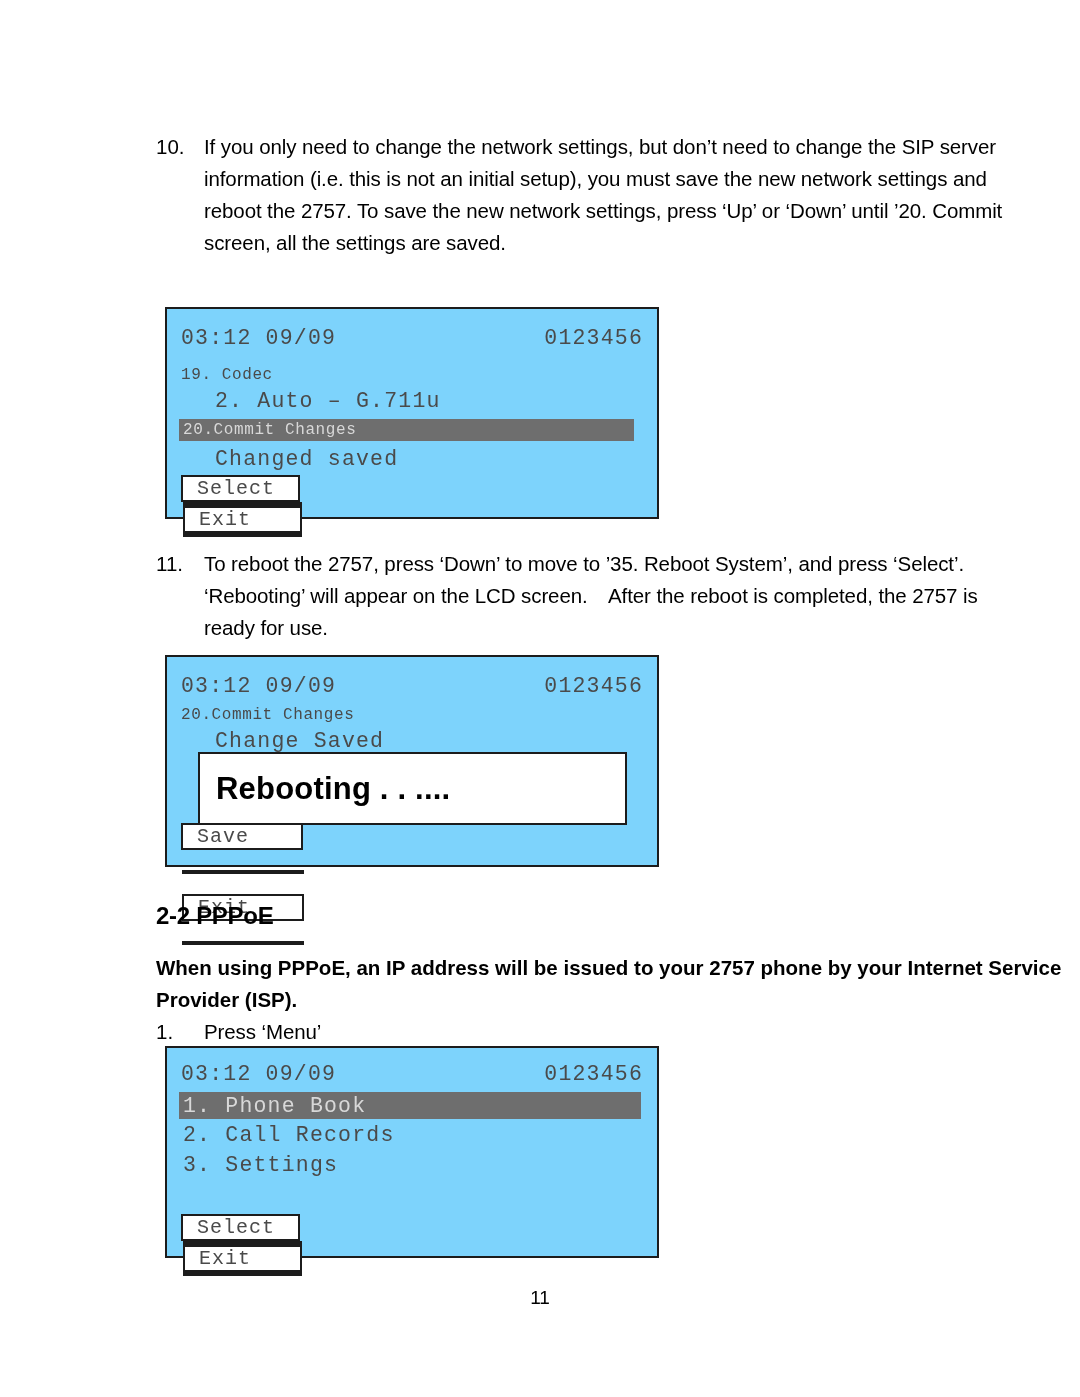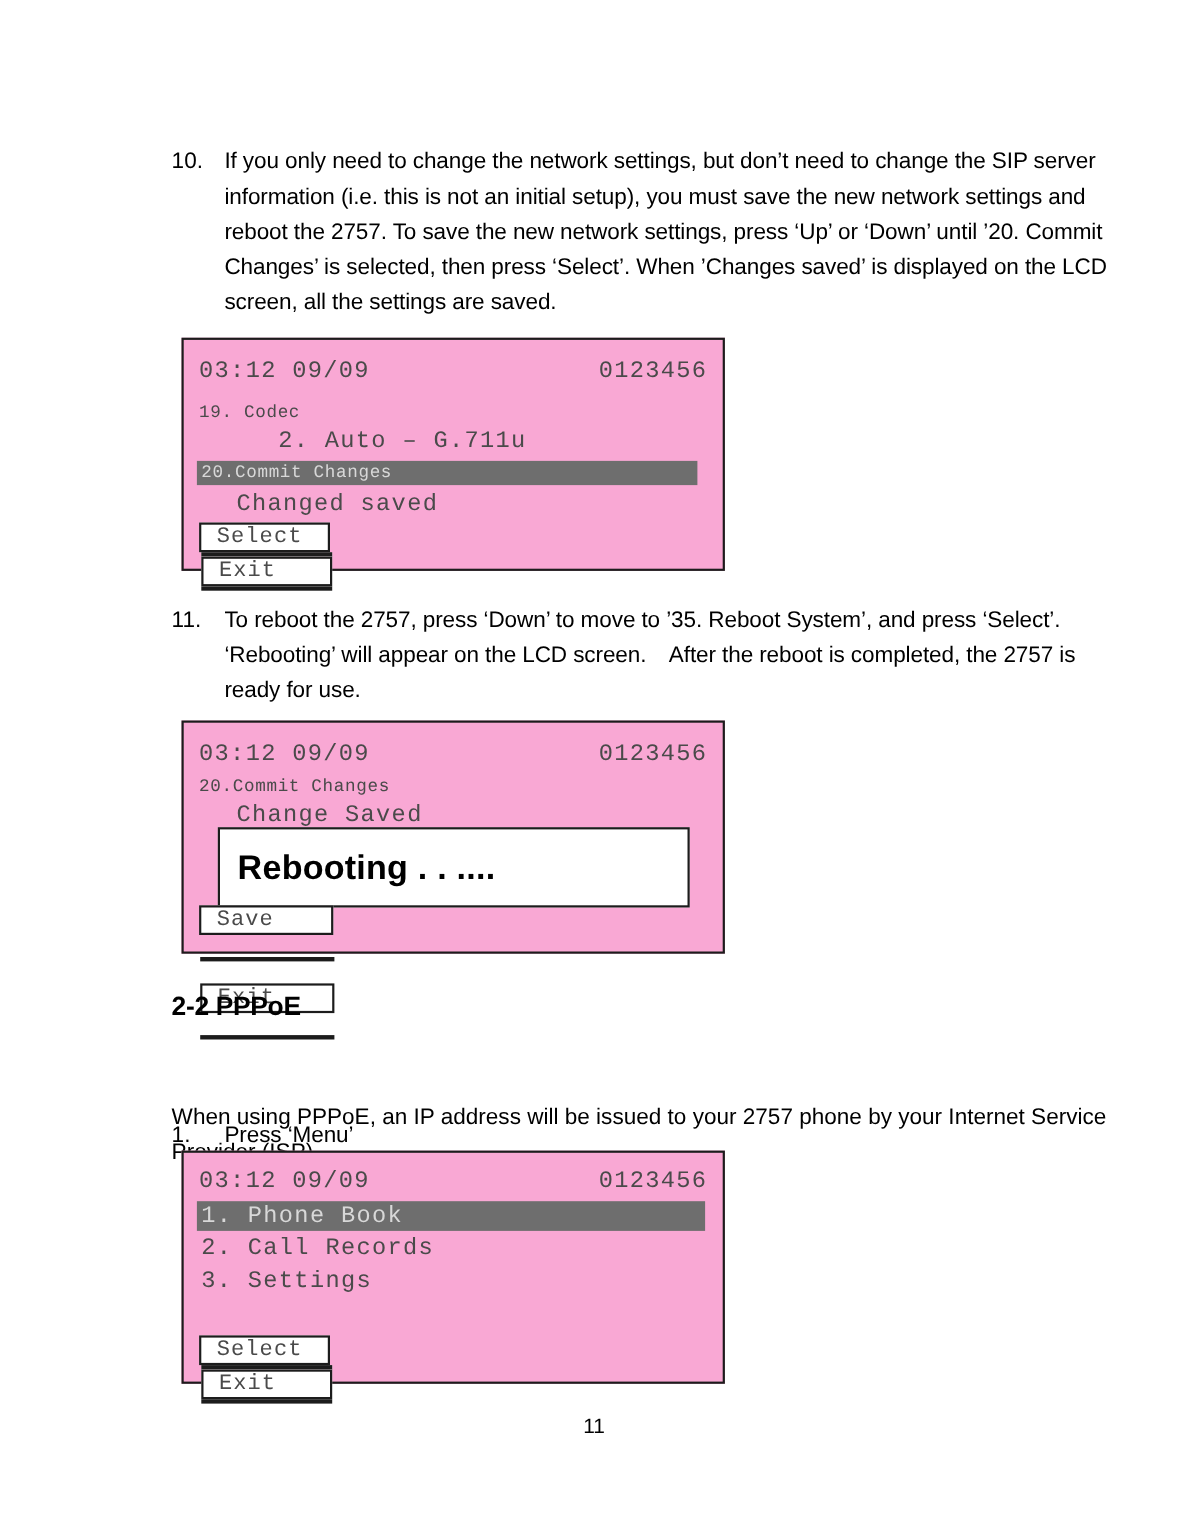--- a/index.html
+++ b/index.html
@@ -63,21 +63,21 @@
     width: 1080px;
     left: 0;
     text-align: center;
     font-size: 19px;
   }
 
   
   .lcd {
     position: absolute;
     border: 2px solid #1c1c1c;
-    background: #f9a8d4;
+    background: #7dd3fc;
     box-sizing: border-box;
   }
   .lcd-inner {
     position: absolute;
     inset: 0;
   }
   .lcd-text {
     font-family: "Liberation Mono", "DejaVu Sans Mono", monospace;
     color: #4a4a4a;
     position: absolute;
@@ -133,35 +133,34 @@
 <body>
 
 <div class="page">
 
   <div class="para" style="left:156px; top:131px; width:790px;">
     <div class="num">10.</div>
     <div class="body">
       <span class="ln">If you only need to change the network settings, but don’t need to change the SIP server</span>
       <span class="ln">information (i.e. this is not an initial setup), you must save the new network settings and</span>
       <span class="ln">reboot the 2757. To save the new network settings, press ‘Up’ or ‘Down’ until ’20. Commit</span>
-      <span class="ln">Changes’ is selected, then press ‘Select’. When ’Changes saved’ is displayed on the LCD</span>
       <span class="ln">screen, all the settings are saved.</span>
     </div>
   </div>
 
   <div class="lcd" style="left:165px; top:307px; width:494px; height:212px;">
     <div class="lcd-inner">
 
       <div class="lcd-text" style="left:14px; top:17px; font-size:21.5px; letter-spacing:1.2px;">03:12 09/09</div>
 
       <div class="lcd-text" style="right:14px; top:17px; font-size:21.5px; letter-spacing:1.2px;">0123456</div>
 
       <div class="lcd-text" style="left:14px; top:57px; font-size:16px; letter-spacing:0.6px;">19. Codec</div>
 
-      <div class="lcd-text" style="left:48px; top:80px; font-size:21.5px; letter-spacing:1.2px;margin-left:38px;">2. Auto – G.711u</div>
+      <div class="lcd-text" style="left:48px; top:80px; font-size:21.5px; letter-spacing:1.2px;">2. Auto – G.711u</div>
 
       <div class="lcd-row-hl" style="left:12px; top:110px; width:455px; height:22px; font-size:16px; letter-spacing:0.6px; padding-left:4px;">20.Commit Changes</div>
 
       <div class="lcd-text" style="left:48px; top:138px; font-size:21.5px; letter-spacing:1.2px;">Changed saved</div>
 
       <div class="softkeys" style="left:14px; bottom:-3px; width:466px; height:45px;">
         <div class="skey" style="width:119px; font-size:20px; letter-spacing:1px;">
           <span>Select</span>
         </div>
         <div class="skey" style="width:119px; margin-left:2px; font-size:20px;">
@@ -213,21 +212,21 @@
         </div>
         <div class="skey" style="width:122px; margin-left:1px; font-size:20px;">
           <span></span>
         </div>
       </div>
     </div>
   </div>
 
   <div class="heading" style="left:156px; top:902px;">2-2 PPPoE</div>
 
-  <div class="plain" style="left:156px; top:1000px;">
+  <div class="plain" style="left:156px; top:952px;font-weight:bold;">
     <span class="ln">When using PPPoE, an IP address will be issued to your 2757 phone by your Internet Service</span>
     <span class="ln">Provider (ISP).</span>
   </div>
 
   <div class="para" style="left:156px; top:1016px; width:790px;">
     <div class="num">1.</div>
     <div class="body">
       <span class="ln">Press ‘Menu’</span>
     </div>
   </div>

